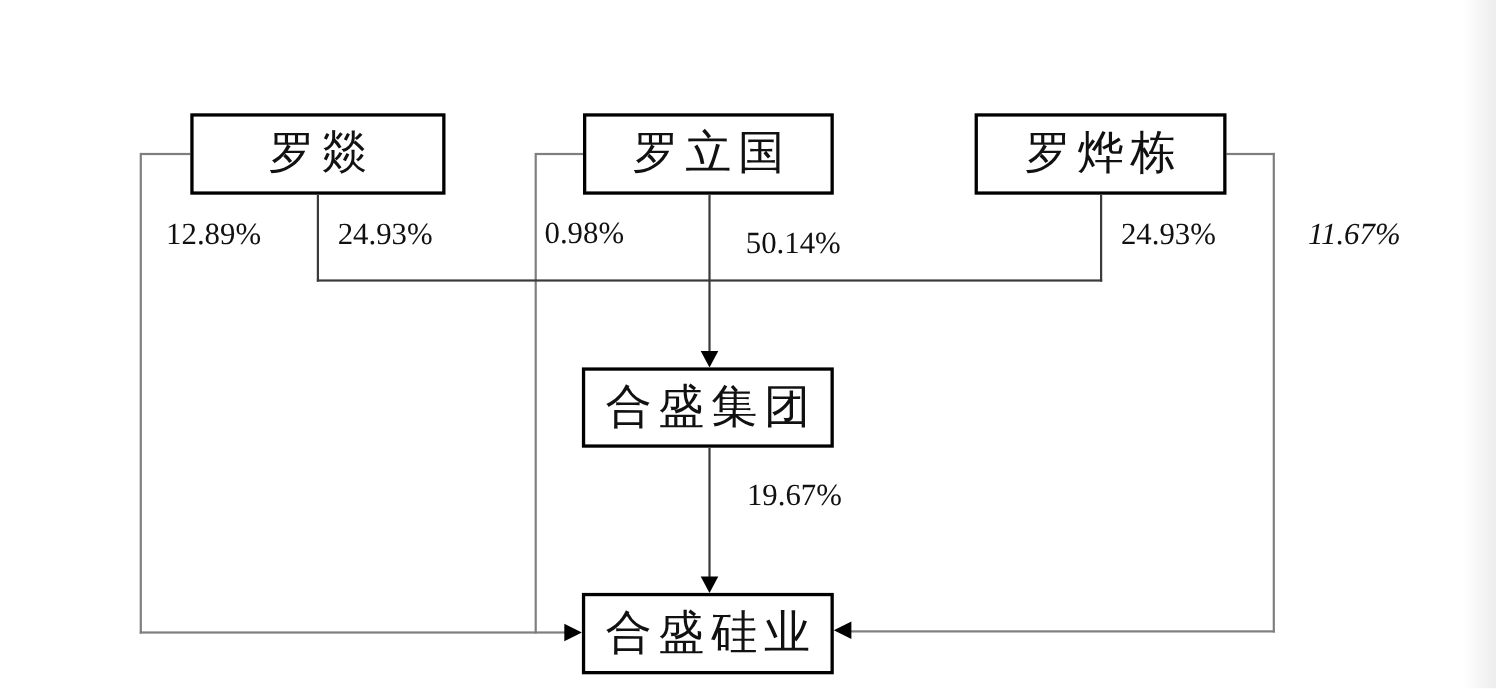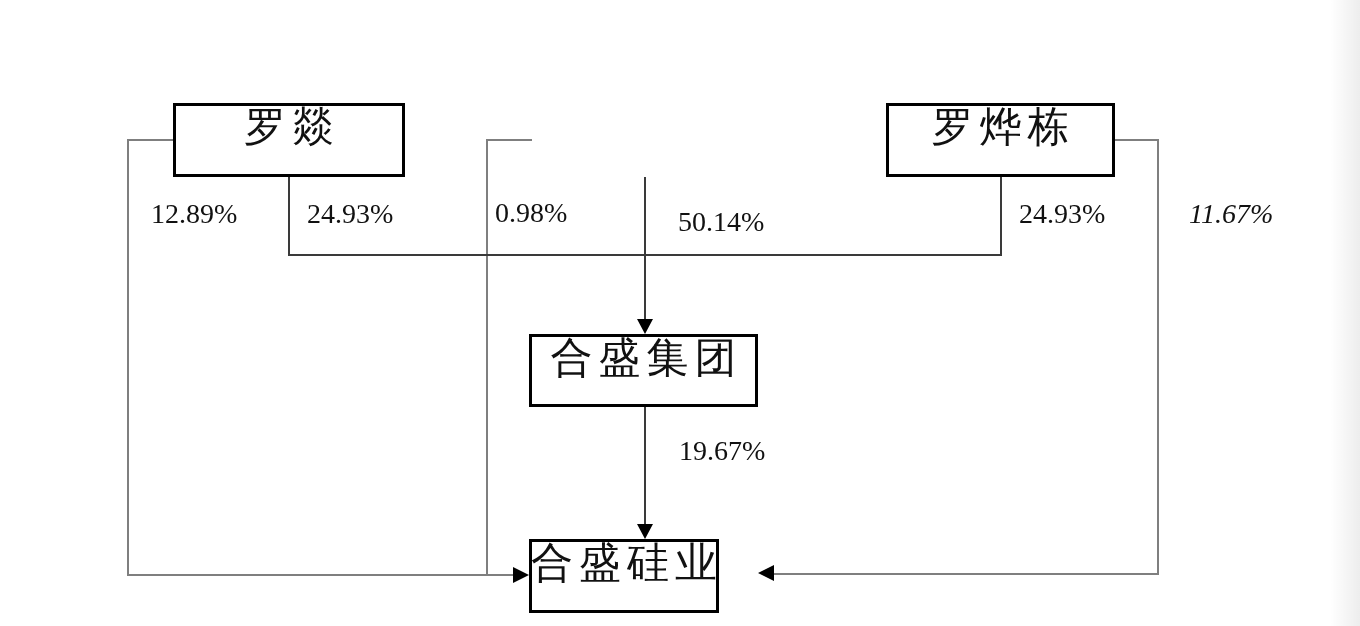--- a/index.html
+++ b/index.html
@@ -14,21 +14,21 @@
     background: #ffffff;
     overflow: hidden;
     font-family: "Liberation Serif", "DejaVu Serif", serif;
   }
   .node {
     position: absolute;
     background: #ffffff;
     border: 3px solid #000000;
     box-sizing: border-box;
     display: flex;
-    align-items: flex-start;
+    align-items: center;
     justify-content: center;
   }
   .node span {
     font-size: 42px;
     color: #111111;
     letter-spacing: 6px;
     white-space: nowrap;
     line-height: 1;
     padding-left: 6px; 
   }
@@ -101,27 +101,30 @@
   <div class="line dark" style="left:644px; top:407px; width:2px; height:119px;"></div>
 
   <div class="arrow down" style="left:637px; top:319px;"></div>
   <div class="arrow down" style="left:637px; top:524px;"></div>
   <div class="arrow right" style="left:513px; top:567px;"></div>
   <div class="arrow left" style="left:758px; top:565px;"></div>
 
   <div class="node" style="left:173px; top:103px; width:232px; height:74px;">
     <span>罗燚</span>
   </div>
+  <div class="node" style="left:530px; top:103px; width:228px; height:74px;">
+    <span>罗立国</span>
+  </div>
   <div class="node" style="left:529px; top:334px; width:229px; height:73px;">
     <span>合盛集团</span>
   </div>
   <div class="node" style="left:886px; top:103px; width:229px; height:74px;">
     <span>罗烨栋</span>
   </div>
-  <div class="node" style="left:529px; top:539px; width:190px; height:74px;">
+  <div class="node" style="left:529px; top:539px; width:229px; height:74px;">
     <span>合盛硅业</span>
   </div>
 
   <div class="pct" style="left:151px;  top:200px;">12.89%</div>
   <div class="pct" style="left:307px;  top:200px;">24.93%</div>
   <div class="pct" style="left:495px;  top:199px;">0.98%</div>
   <div class="pct" style="left:678px;  top:208px;">50.14%</div>
   <div class="pct" style="left:1019px; top:200px;">24.93%</div>
   <div class="pct" style="left:1189px; top:200px;font-style:italic;">11.67%</div>
   <div class="pct" style="left:679px;  top:437px;">19.67%</div>

